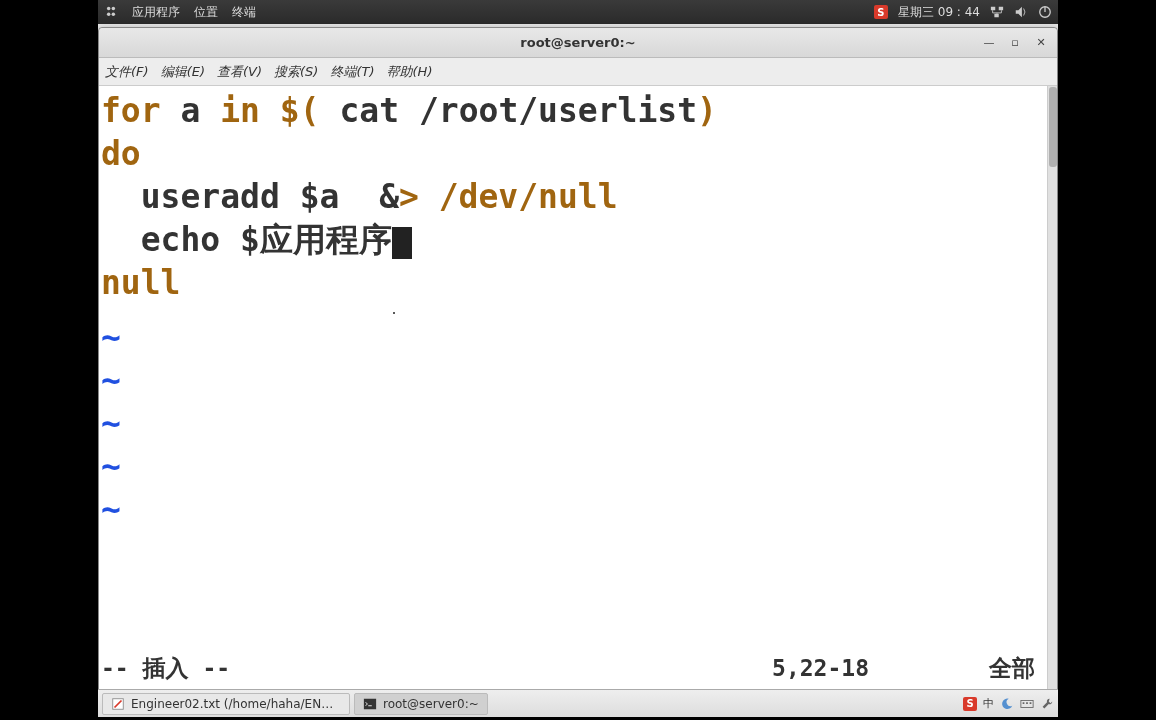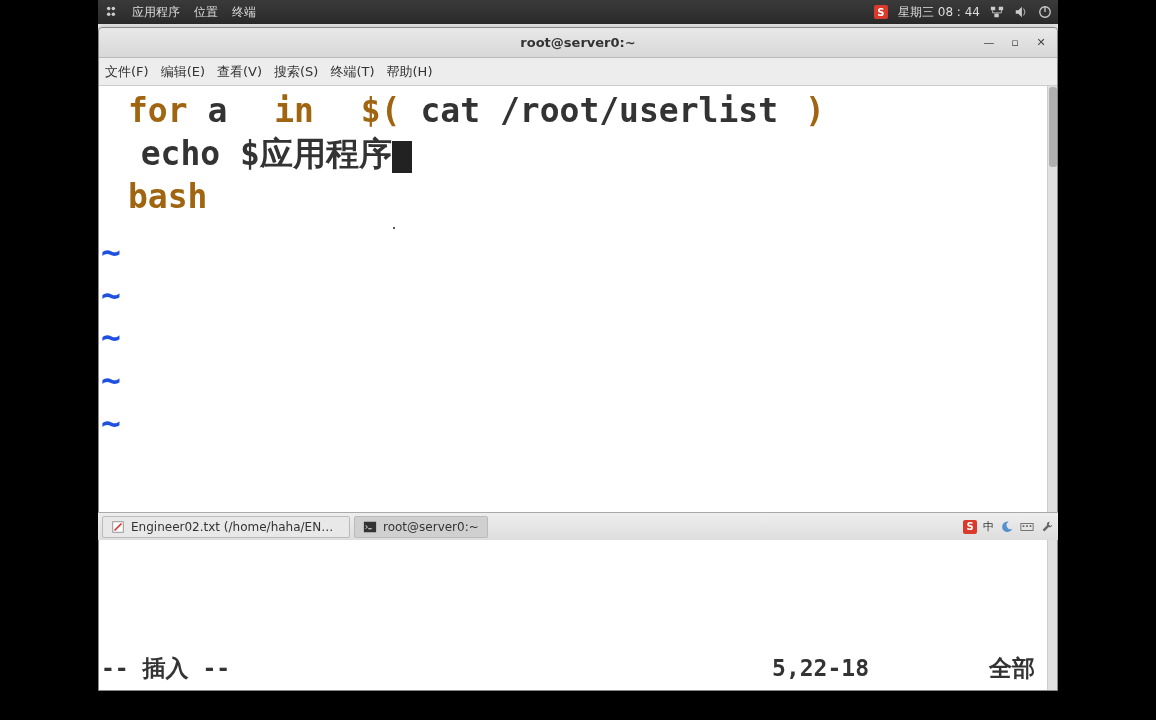--- a/index.html
+++ b/index.html
@@ -1,35 +1,35 @@
 <!DOCTYPE html>
 <html><head>
 <meta charset="utf-8">
 <style>
 * { margin: 0; padding: 0; box-sizing: border-box; }
 body { width: 1156px; height: 720px; background: #000; font-family: "DejaVu Sans", sans-serif; overflow: hidden; }
-.screen { position: absolute; left: 98px; top: 0; width: 960px; height: 540px; background: #e8e8e8; }
+.screen { position: absolute; left: 98px; top: 0; width: 960px; height: 717px; background: #e8e8e8; }
 .topbar { height: 24px; background: linear-gradient(#3a3a3a, #2a2a2a); display: flex; align-items: center; padding: 0 6px; color: #ddd; font-size: 12px; }
 .topbar .left { display: flex; gap: 14px; align-items: center; }
 .topbar .right { margin-left: auto; display: flex; gap: 10px; align-items: center; }
 .gnome-foot { width: 14px; height: 14px; display: inline-block; }
 .sogou-badge { width: 14px; height: 14px; background: #d93a2b; color: #fff; font-size: 10px; font-weight: bold; display: flex; align-items: center; justify-content: center; border-radius: 2px; }
 .tray-icon { width: 14px; height: 14px; display: inline-flex; align-items: center; justify-content: center; }
 .window { position: absolute; left: 0; top: 27px; width: 960px; background: #dedede; border: 1px solid #888; border-radius: 4px 4px 0 0; box-shadow: 0 2px 8px rgba(0,0,0,0.3); }
 .titlebar { height: 30px; background: linear-gradient(#e8e8e8, #d8d8d8); display: flex; align-items: center; justify-content: center; position: relative; border-bottom: 1px solid #bbb; border-radius: 4px 4px 0 0; }
 .titlebar .title { font-size: 13px; color: #333; font-weight: bold; }
 .win-controls { position: absolute; right: 4px; display: flex; gap: 2px; }
 .win-btn { width: 24px; height: 20px; display: flex; align-items: center; justify-content: center; cursor: pointer; font-size: 11px; color: #444; }
-.menubar { height: 28px; background: #ededed; display: flex; align-items: center; padding: 0 6px; gap: 12px; font-size: 13px; color: #333; border-bottom: 1px solid #ccc; }
+.menubar { height: 28px; background: #ededed; display: flex; align-items: center; padding: 0 6px; gap: 12px; font-size: 13px; color: #333; border-bottom: 1px solid #ccc; font-style: italic; }
 .menubar span { cursor: pointer; }
 .terminal { background: #fff; height: 604px; padding: 4px 2px; font-family: "DejaVu Sans Mono", monospace; font-size: 33px; line-height: 1.3; position: relative; overflow: hidden; }
 .terminal .scrollbar { position: absolute; right: 0; top: 0; width: 10px; height: 100%; background: #e0e0e0; border-left: 1px solid #ccc; }
 .terminal .thumb { width: 8px; margin: 1px; height: 80px; background: #b0b0b0; border-radius: 3px; }
 .code-line { white-space: pre; font-weight: bold; color: #333; }
-.kw { color: #a06510; margin-left: 27px; }
+.kw { color: #a06510; }
 .blue { color: #2050e0; }
 .cursor-block { display: inline-block; width: 20px; height: 32px; background: #222; vertical-align: text-bottom; }
 .tilde { color: #2050e0; font-weight: bold; }
 .status-line { position: absolute; bottom: 6px; left: 2px; right: 12px; font-family: "DejaVu Sans Mono", monospace; font-size: 23px; font-weight: bold; color: #333; display: flex; }
 .status-line .mode { flex: 0 0 auto; }
 .status-line .pos { margin-left: auto; padding-right: 120px; text-align: center; }
 .status-line .scope { padding-right: 10px; text-align: right; }
 .taskbar { position: absolute; bottom: 0; left: 0; width: 960px; height: 28px; background: linear-gradient(#eee, #ddd); border-top: 1px solid #aaa; display: flex; align-items: center; padding: 0 4px; gap: 4px; font-size: 12px; }
 .task-item { height: 22px; display: flex; align-items: center; gap: 6px; padding: 0 8px; border: 1px solid #bbb; background: #e8e8e8; border-radius: 2px; min-width: 0; }
 .task-item.active { background: #d0d0d0; }
@@ -51,21 +51,21 @@
             <circle cx="8" cy="16" r="3" fill="#ccc"></circle>
             <circle cx="16" cy="16" r="3" fill="#ccc"></circle>
           </svg>
       </span>
       <span>应用程序</span>
       <span>位置</span>
       <span>终端</span>
     </div>
     <div class="right">
       <span class="sogou-badge">S</span>
-      <span>星期三 08 : 44</span>
+      <span>星期三 09 : 44</span>
       <span class="tray-icon">
         <svg viewBox="0 0 16 16">
             <rect x="1" y="2" width="5" height="4" fill="#ccc"></rect>
             <rect x="10" y="2" width="5" height="4" fill="#ccc"></rect>
             <rect x="5" y="10" width="5" height="4" fill="#ccc"></rect>
             <path d="M3 6 V9 H13 V6 M8 9 V10" stroke="#ccc" fill="none"></path>
           </svg>
       </span>
       <span class="tray-icon">
         <svg viewBox="0 0 16 16">
@@ -94,22 +94,24 @@
     <div class="menubar">
       <span>文件(F)</span>
       <span>编辑(E)</span>
       <span>查看(V)</span>
       <span>搜索(S)</span>
       <span>终端(T)</span>
       <span>帮助(H)</span>
     </div>
     <div class="terminal">
       <div class="code-line"><span class="kw">for</span><span> a </span><span class="kw">in</span><span class="kw"> $(</span><span> cat /root/userlist</span><span class="kw">)</span></div>
+      <div class="code-line"><span class="kw">do</span></div>
+      <div class="code-line"><span>  useradd $a  &amp;</span><span class="kw">&gt; /dev/null</span></div>
       <div class="code-line"><span>  echo $应用程序</span><span class="cursor-block"></span></div>
-      <div class="code-line"><span class="kw">bash</span></div>
+      <div class="code-line"><span class="kw">null</span></div>
       <div class="code-line" style="font-size:10px;margin-left:290px;color:#333;">.</div>
       <div class="code-line tilde">~</div>
       <div class="code-line tilde">~</div>
       <div class="code-line tilde">~</div>
       <div class="code-line tilde">~</div>
       <div class="code-line tilde">~</div>
 
       <div class="status-line">
         <span class="mode">-- 插入 --</span>
         <span class="pos">5,22-18</span>

